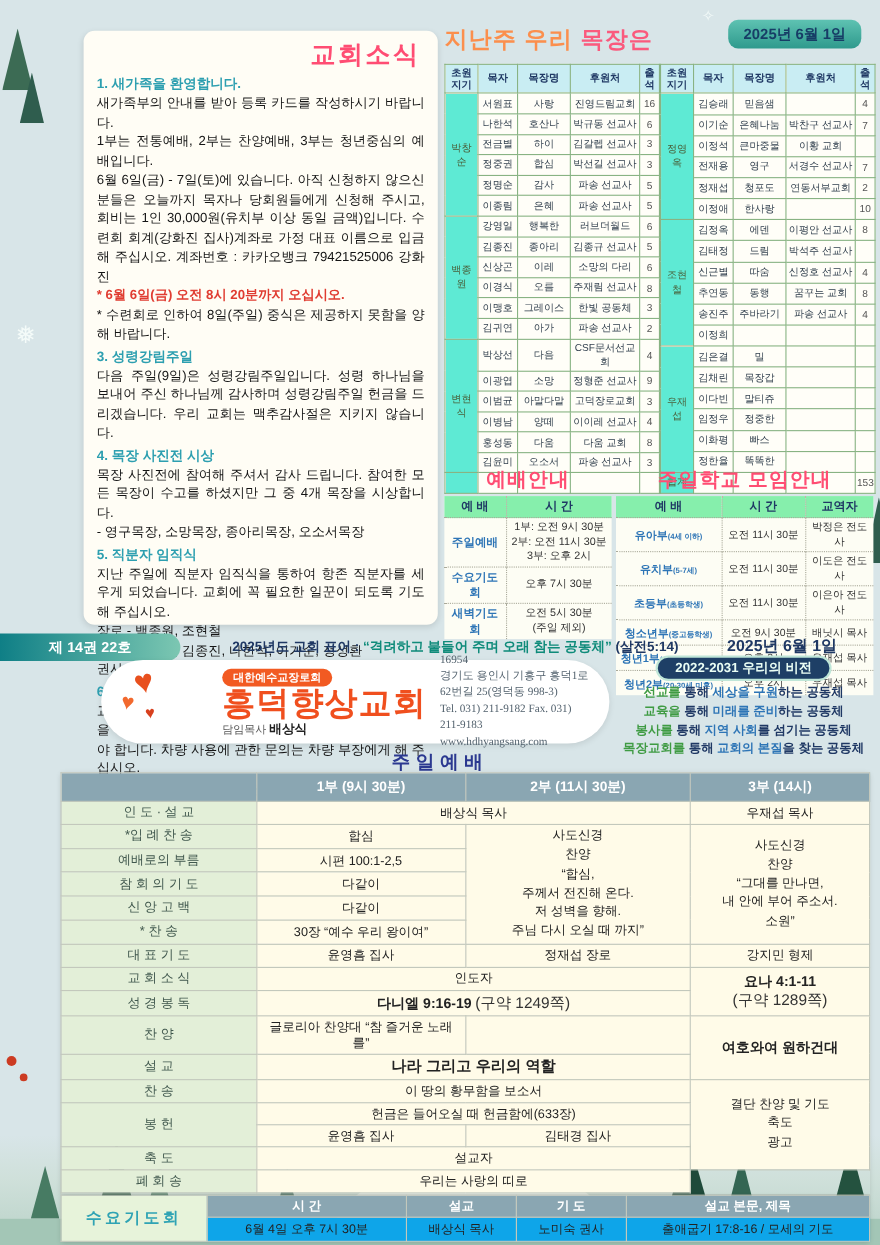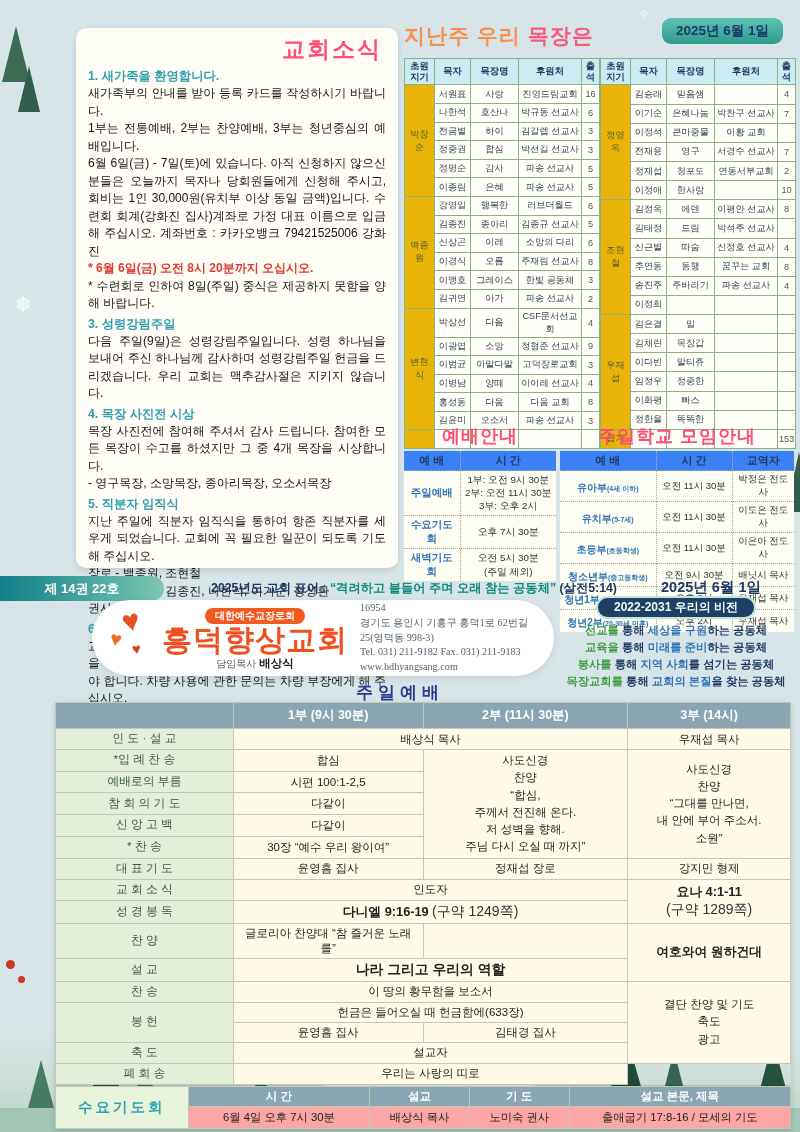--- a/index.html
+++ b/index.html
@@ -28,28 +28,28 @@
   .mok-title .t1{color:#fb8f4d;}  .mok-title .t2{color:#fa5a7d;}
   .date-badge{position:absolute;left:258px;top:-4px;padding:4px 14px;border-radius:9px;
               background:linear-gradient(180deg,#5ec2b2,#2f9a8d);color:#173d66;font-weight:bold;
               font-size:13.5px;white-space:nowrap;}
   .mok-tables{display:flex;margin-top:8px;}
   .mok{border-collapse:collapse;table-layout:fixed;width:195px;background:#fffef8;}
   .mok th,.mok td{border:1px solid #88b383;text-align:center;overflow:hidden;}
   .mok th{background:#c9edf3;color:#1f3864;font-size:9.3px;white-space:pre-line;line-height:1.15;
           padding:2px 0;}
   .mok td{font-size:9.2px;color:#33414f;padding:1px 1px;height:15.6px;}
-  .mok .gcell{background:#eab308;color:#49603a;}
+  .mok .gcell{background:#5eead4;color:#49603a;}
   .mok .num{color:#555;}
   
   .winfo{position:absolute;left:404px;top:424px;width:152px;z-index:2;}
   .school{position:absolute;left:560px;top:424px;width:234px;z-index:2;}
   .small-title{text-align:center;font-size:18px;font-weight:bold;color:#ff4d73;letter-spacing:1px;}
   .mini{border-collapse:collapse;width:100%;background:#fdfdf4;margin-top:3px;table-layout:fixed;}
-  .mini th{background:#3b82f6;color:#1f3864;font-size:11px;padding:2px 0;border-left:1px dotted #caa;}
+  .mini th{background:#86efac;color:#1f3864;font-size:11px;padding:2px 0;border-left:1px dotted #caa;}
   .mini td{border-top:1px dotted #a9a999;border-left:1px dotted #a9a999;padding:2px 2px;
            text-align:center;vertical-align:middle;}
   .mini th:first-child,.mini td:first-child{border-left:none;}
   .wlabel{color:#2e75b6;font-weight:bold;font-size:10.5px;}
   .wtime{font-size:9.8px;color:#333;white-space:pre-line;line-height:1.35;text-align:left;padding-left:4px;}
   .dept{color:#2e75b6;font-weight:bold;font-size:10px;}
   .sub{color:#2e75b6;font-size:7px;font-weight:bold;}
   .stime,.steach{font-size:9.5px;color:#333;}
   
   .vol-badge{position:absolute;left:0;top:576px;width:164px;height:25px;line-height:25px;text-align:center;
@@ -58,21 +58,21 @@
   .motto{position:absolute;left:196px;top:580px;width:436px;text-align:center;font-size:12.3px;
          font-weight:bold;color:#1f3864;z-index:2;}
   .motto .quote{color:#0f8b7a;}
   .mast-date{position:absolute;left:628px;top:578px;width:166px;text-align:center;font-size:14.5px;
              font-weight:bold;color:#1f3864;z-index:2;}
   .church-panel{position:absolute;left:92px;top:600px;width:462px;height:76px;background:#fff;
                 border-radius:38px;display:flex;align-items:center;padding:0 16px;box-sizing:border-box;
                 z-index:2;box-shadow:0 2px 6px rgba(0,0,0,.10);}
   .hearts{position:relative;width:54px;height:64px;flex:none;}
   .hearts span{position:absolute;}
-  .brand{flex:none;text-align:center;}
+  .brand{flex:none;margin-left:40px;}
   .denom{display:inline-block;background:#f25a22;color:#fff;font-size:10px;font-weight:bold;
          padding:1px 10px;border-radius:8px;}
   .church-name{font-size:30px;font-weight:bold;color:#f04f1e;letter-spacing:1px;line-height:1.05;}
   .pastor{font-size:10px;color:#555;}
   .pastor b{color:#222;font-size:11.5px;}
   .addr{margin-left:12px;font-family:"Liberation Serif",serif;font-size:10.2px;color:#53626e;
         line-height:1.45;}
   .addr .web{color:#53626e;}
   .vision{position:absolute;left:556px;top:596px;width:240px;text-align:center;z-index:2;}
   .vision-pill{display:inline-block;background:#1e3f66;color:#eafef5;border:2px solid #bfe6d8;
@@ -93,21 +93,21 @@
   .pre{white-space:pre-line;line-height:1.5;}
   .bold{font-weight:bold;} .f13{font-size:12.8px;} .f14{font-size:13.8px;}
   .smallref{font-size:14px;color:#333;}
   
   .wed-table{position:absolute;left:55px;top:1086px;width:736px;border-collapse:collapse;z-index:2;
              box-shadow:0 2px 5px rgba(0,0,0,.15);}
   .wed-table th,.wed-table td{border:1px solid #c3c8bc;}
   .wed-label{background:#e7f3da;color:#2fa3b4;font-size:14.5px;font-weight:bold;letter-spacing:3px;
              width:130px;text-align:center;}
   .wed-table th{background:#8aa6b2;color:#fff;font-size:11.5px;padding:2px 0;}
-  .wed-table td.wv{background:#fca5a5;font-size:11.3px;text-align:center;padding:3px 0;color:#222;}
+  .wed-table td.wv{background:#0ea5e9;font-size:11.3px;text-align:center;padding:3px 0;color:#222;}
 </style>
 </head>
 <body>
 
 <div class="page">
 
   <div class="forest"></div>
   <div class="hill"></div>
   <span class="tree" style="left:2px;top:26px;width:28px;height:56px;background:#3c6b54;"></span>
   <span class="tree" style="left:18px;top:66px;width:22px;height:46px;background:#2f5d4e;"></span>

